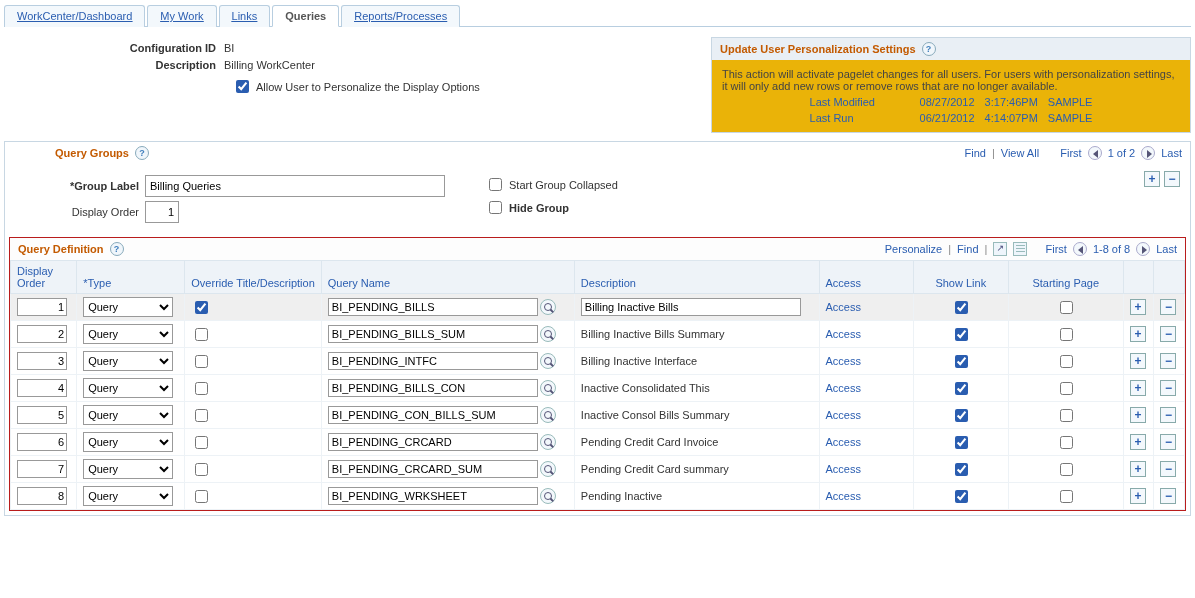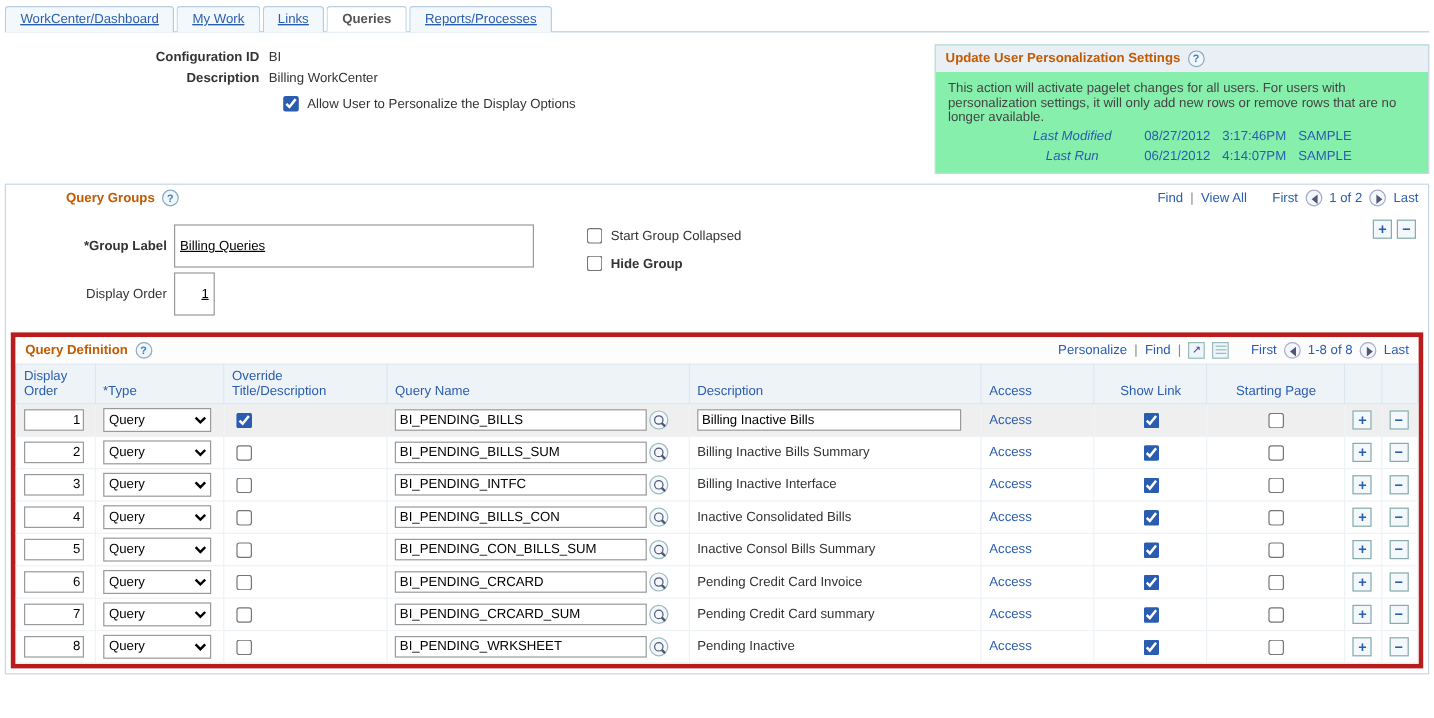--- a/index.html
+++ b/index.html
@@ -43,22 +43,22 @@
   .config-block { flex:1; padding-left:100px;}
   .config-row { display:flex; align-items:flex-end; margin:5px 0; }
   .config-row .lbl { width: 120px; text-align:right; padding-right:8px; font-weight:bold; color:#333;}
   .config-row .val { color:#333;}
   .chk-row { margin-left:128px; display:flex; align-items:center; gap:4px; margin-top:6px;}
   .chk-row input {accent-color:#2a5db0;}
 
   
   .panel {
     border:1px solid #c8d7e3;
-    width:412px;
-    background:#86efac;
+    width:480px;
+    background:#eab308;
   }
   .panel-header {
     background:#e9eff5;
     padding:4px 8px;
     color:#c35a00;
     font-weight:bold;
     display:flex; align-items:center; gap:6px;
   }
   .panel-body { padding:8px 10px; font-size:11px; color:#444;}
   .gradient-btn {
@@ -67,21 +67,21 @@
     width:300px;
     padding:4px 0;
     text-align:center;
     border:1px solid #e0b36b;
     background: linear-gradient(#fffaf0,#fbe3b5);
     color:#333;
     cursor:pointer;
     font-size:11px;
   }
   .meta-row { display:flex; justify-content:center; gap:10px; font-size:11px; margin-top:4px;}
-  .meta-row .lbl {color:#2a5db0; text-align:center;font-style:italic;}
+  .meta-row .lbl {color:#2a5db0; text-align:left;}
   .meta-row .date {color:#2a5db0;}
   .meta-row .user {color:#2a5db0;}
 
   .help-icon {
     display:inline-block;
     width:14px;height:14px;border-radius:50%;
     border:1px solid #8ab; color:#3f7ebc; font-size:9px;
     line-height:12px; text-align:center; background:#f0f6fb;
   }
 
@@ -111,35 +111,35 @@
   .nav-arrow::before{
     content:''; position:absolute; top:3px; left:4px;
     border-top:4px solid transparent; border-bottom:4px solid transparent;
   }
   .nav-arrow.left::before{ border-right:5px solid #557;}
   .nav-arrow.right::before{ border-left:5px solid #557; left:5px;}
 
   .group-form { padding:6px 10px; display:flex; gap:40px; align-items:flex-start;}
   .gform-left .row {display:flex; align-items:center; margin:4px 0;}
   .gform-left .row .lbl {width:130px; text-align:right; padding-right:6px;}
-  .gform-left input[type=text]{ border:1px solid #999; height:36px; padding:1px 4px; font-size:11px;text-decoration:underline;}
+  .gform-left input[type=text]{ border:1px solid #999; height:22px; padding:1px 4px; font-size:11px;}
   .group-label-in { width:300px;}
   .disp-order-in { width: 34px; text-align:right;}
 
   .gform-mid .row {display:flex;align-items:center;gap:4px;margin:4px 0;}
   
   .plusminus { display:flex; gap:4px;}
   .pm {
     width:16px;height:16px;border:1px solid #8aa; background:#f3f8fc;
     display:flex;align-items:center;justify-content:center; cursor:pointer;
     color:#2a5db0; font-weight:bold; font-size:12px;line-height:1;
   }
 
   
-  .defbox { border:4px solid #b91c1c; margin:4px;}
+  .defbox { border:1px solid #b91c1c; margin:4px;}
   .defhdr { display:flex; align-items:center; padding:4px 8px; background:#fdfdfd;}
   .defhdr .title {color:#c35a00; font-weight:bold; display:flex;align-items:center;gap:6px;}
   .def-controls { margin-left:auto; display:flex; align-items:center; gap:6px; color:#2a5db0;}
 
   .small-ico {
     width:14px;height:14px; display:inline-block; border:1px solid #9bb;
     background:#eef5fb; position:relative; cursor:pointer;
   }
   .small-ico.zoom::after{content:'↗'; position:absolute; font-size:9px; left:2px; top:0; color:#447;}
   .small-ico.grid {
@@ -379,21 +379,21 @@
           <tr>
             <td><input type="text" class="num-in" value="4" style=""></td>
             <td><select class="type-sel"><option>Query</option></select></td>
             <td class=""><input type="checkbox" class="chk" style=""></td>
             <td>
               <span class="qname-wrap">
                 <input type="text" class="qname-in" value="BI_PENDING_BILLS_CON" style="">
                 <span class="lookup"></span>
               </span>
             </td>
-            <td><span>Inactive Consolidated Bills</span></td>
+            <td><span>Inactive Consolidated This</span></td>
             <td><span class="link">Access</span></td>
             <td class="center"><input type="checkbox" class="chk" checked="" style=""></td>
             <td class="center"><input type="checkbox" class="chk" style=""></td>
             <td class="center">
               <span class="pm">+</span>
             </td>
             <td class="center">
               <span class="pm">−</span>
             </td>
           </tr>

